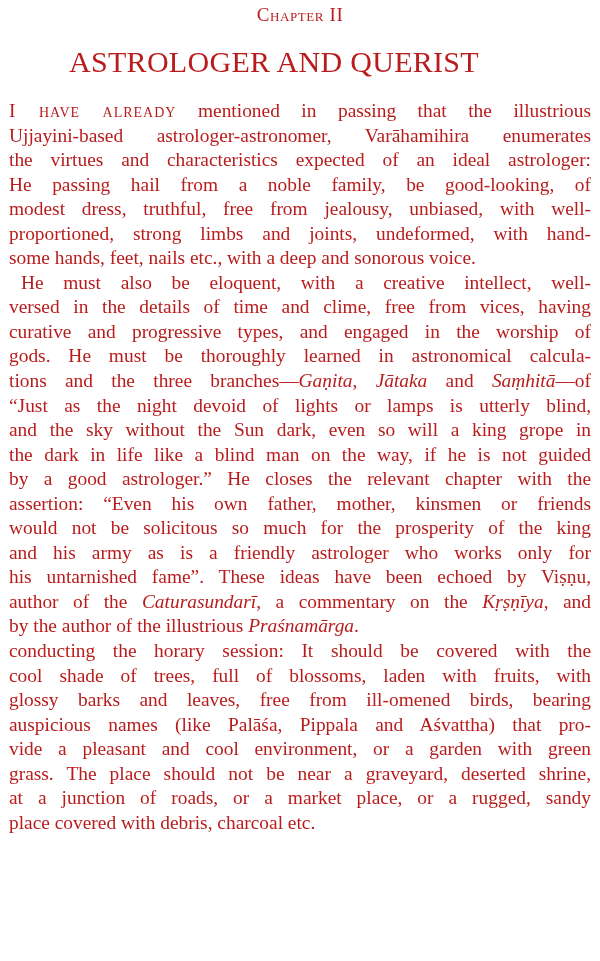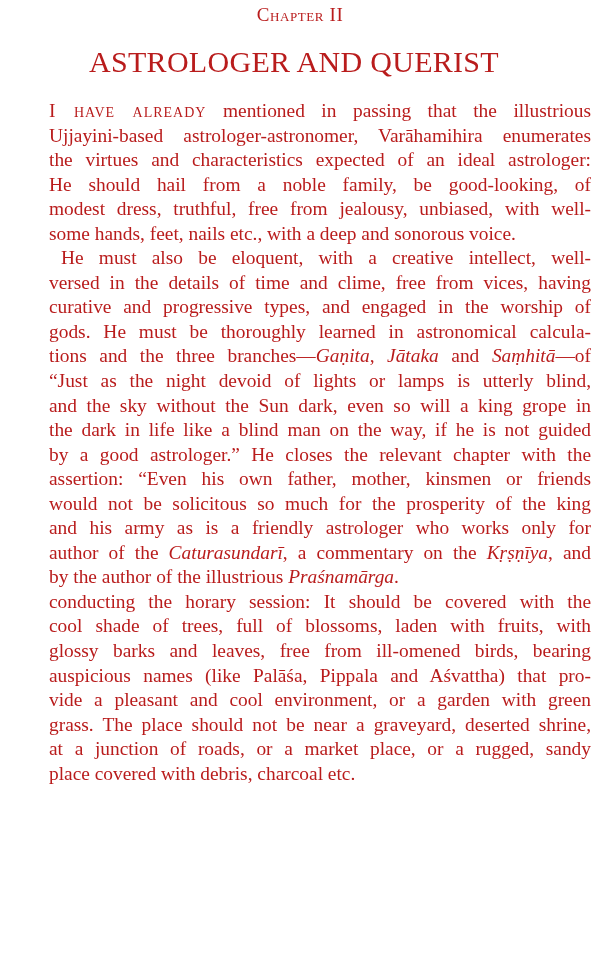--- a/index.html
+++ b/index.html
@@ -7,62 +7,64 @@
   .page {
     position: absolute; left: 0; top: 0; width: 600px; height: 961px;
     color: #b91c1c; font-family: "Liberation Serif", "DejaVu Serif", serif;
   }
   .chapter-label {
     position: absolute; top: 4px; left: 0; width: 600px; text-align: center;
     font-size: 19px; letter-spacing: 0.6px; font-variant: small-caps;
   }
   .chapter-title {
     position: absolute; top: 45px; left: 0; width: 548px; text-align: center;
-    font-size: 30px; letter-spacing: 0.3px; padding-left: 20px;
+    font-size: 30px; letter-spacing: 0.3px;
   }
   .body-text {
     position: absolute; top: 99px; left: 9px; width: 582px;
     font-size: 19.4px; line-height: 24.55px;
   }
   .line {
     display: block; white-space: nowrap; text-align: justify;
-    text-align-last: justify; height: 24.55px; overflow: visible; margin-left: 40px;
+    text-align-last: justify; height: 24.55px; overflow: visible;
   }
   .line.last { text-align-last: left; }
   .line.indent { padding-left: 12px; }
   .sc { font-variant: small-caps; letter-spacing: 1px; }
 </style>
 </head>
 <body>
 
 <div class="page">
   <div class="chapter-label">Chapter II</div>
   <div class="chapter-title">ASTROLOGER AND QUERIST</div>
   <div class="body-text" id="body-text">
       <div>
         <span class="line"><span class="sc">I have already</span><span> mentioned in passing that the illustrious</span></span>
         <span class="line"><span>Ujjayini-based astrologer-astronomer, Varāhamihira enumerates</span></span>
         <span class="line"><span>the virtues and characteristics expected of an ideal astrologer:</span></span>
-        <span class="line"><span>He should hail from a noble family, be good-looking, of</span></span>
+        <span class="line"><span>He passing hail from a noble family, be good-looking, of</span></span>
         <span class="line"><span>modest dress, truthful, free from jealousy, unbiased, with well-</span></span>
+        <span class="line"><span>proportioned, strong limbs and joints, undeformed, with hand-</span></span>
         <span class="line last"><span>some hands, feet, nails etc., with a deep and sonorous voice.</span></span>
       </div>
       <div>
         <span class="line indent"><span>He must also be eloquent, with a creative intellect, well-</span></span>
         <span class="line"><span>versed in the details of time and clime, free from vices, having</span></span>
         <span class="line"><span>curative and progressive types, and engaged in the worship of</span></span>
         <span class="line"><span>gods. He must be thoroughly learned in astronomical calcula-</span></span>
         <span class="line"><span>tions and the three branches—</span><span style="font-style: italic;">Gaṇita</span><span>, </span><span style="font-style: italic;">Jātaka</span><span> and </span><span style="font-style: italic;">Saṃhitā</span><span>—of</span></span>
         <span class="line"><span>“Just as the night devoid of lights or lamps is utterly blind,</span></span>
         <span class="line"><span>and the sky without the Sun dark, even so will a king grope in</span></span>
         <span class="line"><span>the dark in life like a blind man on the way, if he is not guided</span></span>
         <span class="line"><span>by a good astrologer.” He closes the relevant chapter with the</span></span>
         <span class="line"><span>assertion: “Even his own father, mother, kinsmen or friends</span></span>
         <span class="line"><span>would not be solicitous so much for the prosperity of the king</span></span>
         <span class="line"><span>and his army as is a friendly astrologer who works only for</span></span>
+        <span class="line"><span>his untarnished fame”. These ideas have been echoed by Viṣṇu,</span></span>
         <span class="line"><span>author of the </span><span style="font-style: italic;">Caturasundarī</span><span>, a commentary on the </span><span style="font-style: italic;">Kṛṣṇīya</span><span>, and</span></span>
         <span class="line last"><span>by the author of the illustrious </span><span style="font-style: italic; font-family: Liberation Serif, serif;">Praśnamārga</span><span>.</span></span>
       </div>
       <div>
         <span class="line"><span>conducting the horary session: It should be covered with the</span></span>
         <span class="line"><span>cool shade of trees, full of blossoms, laden with fruits, with</span></span>
         <span class="line"><span>glossy barks and leaves, free from ill-omened birds, bearing</span></span>
         <span class="line"><span>auspicious names (like Palāśa, Pippala and Aśvattha) that pro-</span></span>
         <span class="line"><span>vide a pleasant and cool environment, or a garden with green</span></span>
         <span class="line"><span>grass. The place should not be near a graveyard, deserted shrine,</span></span>

